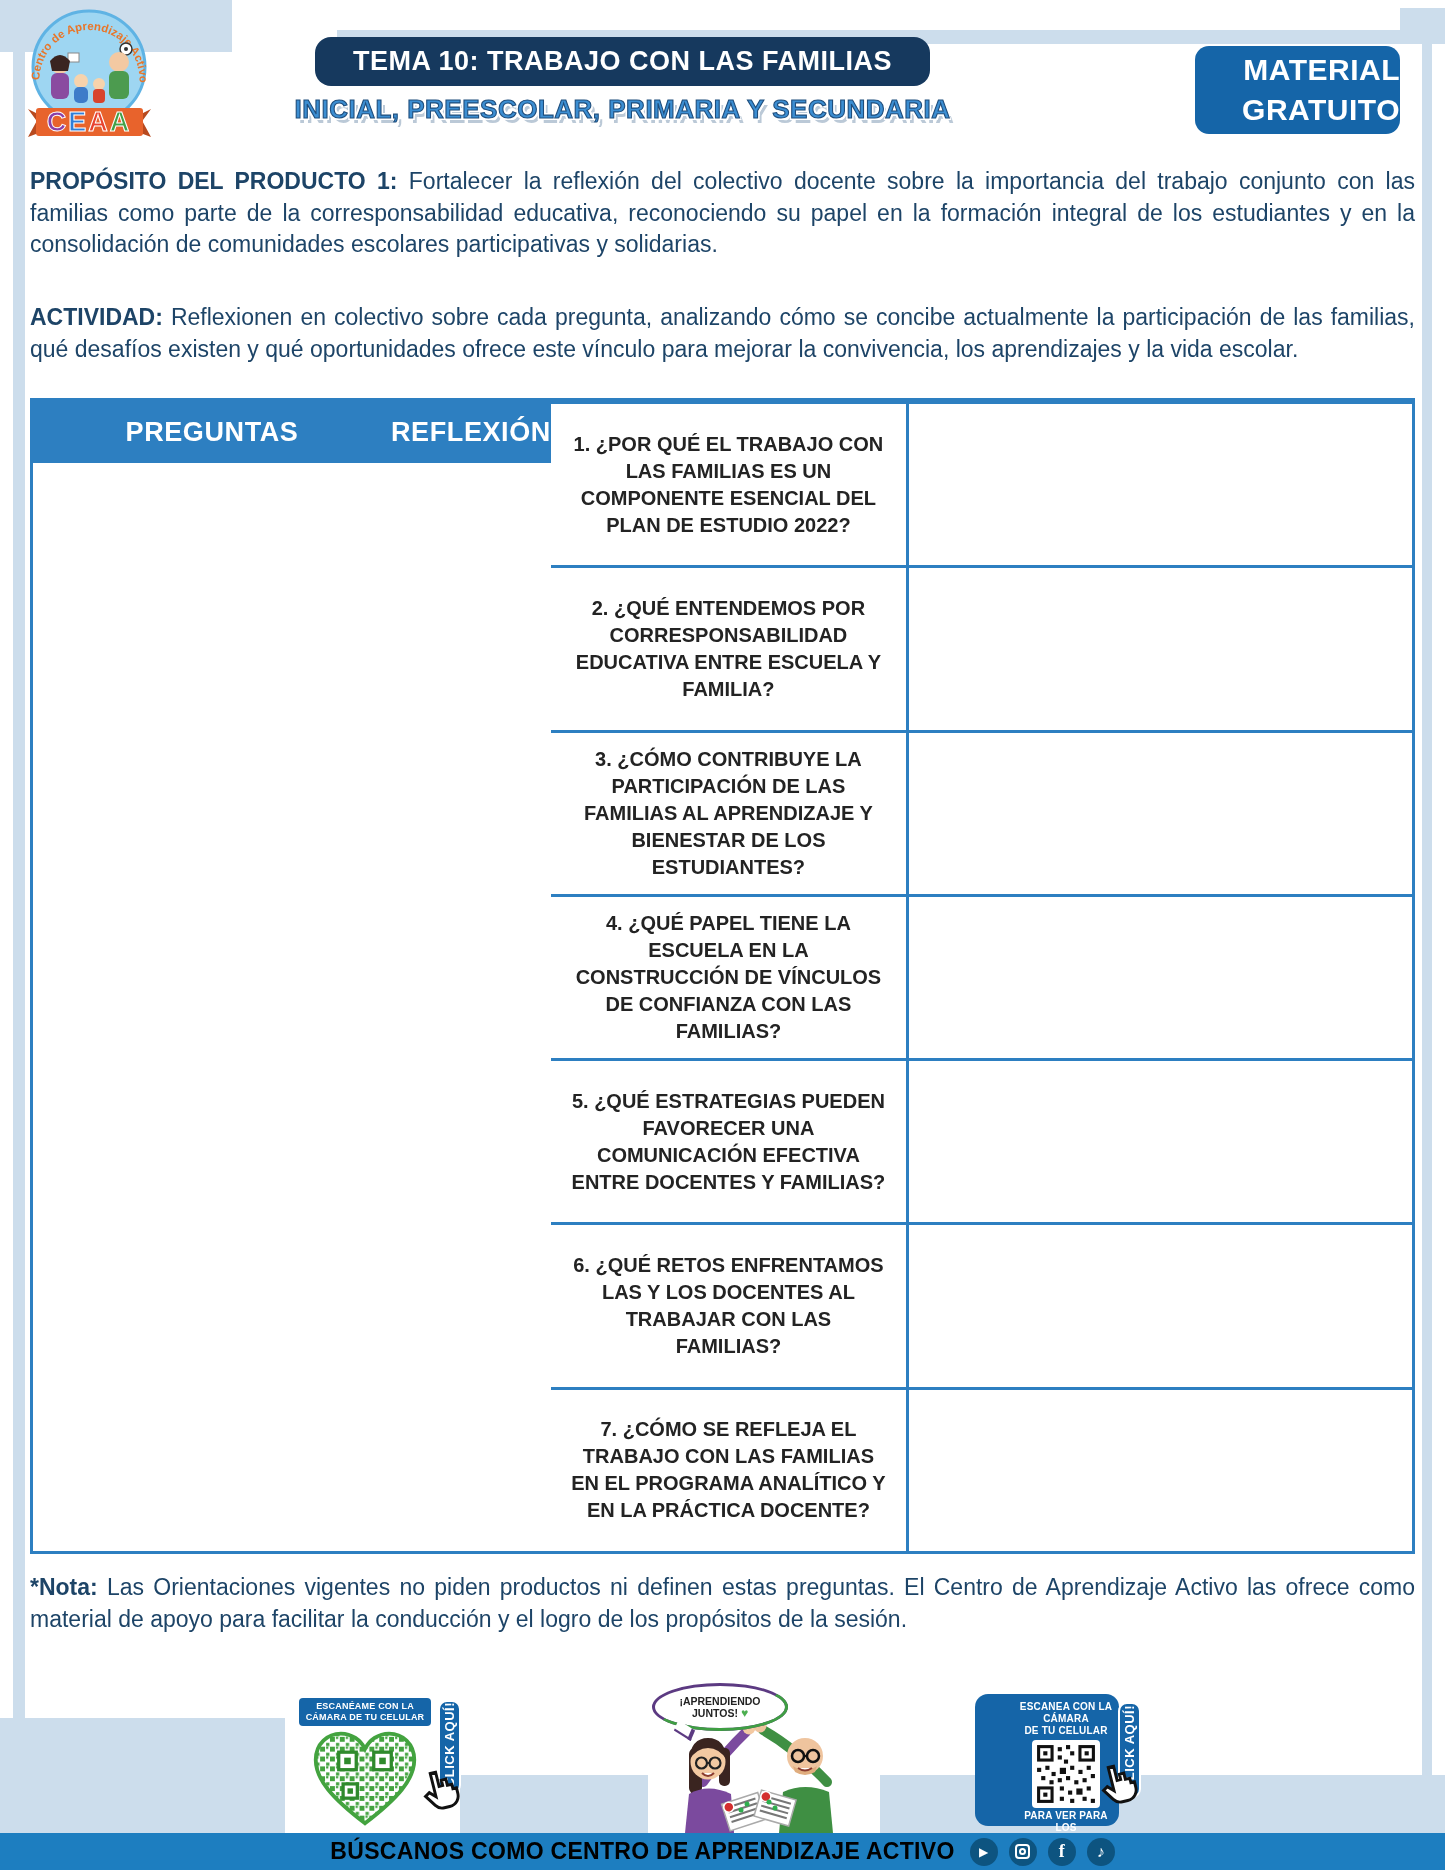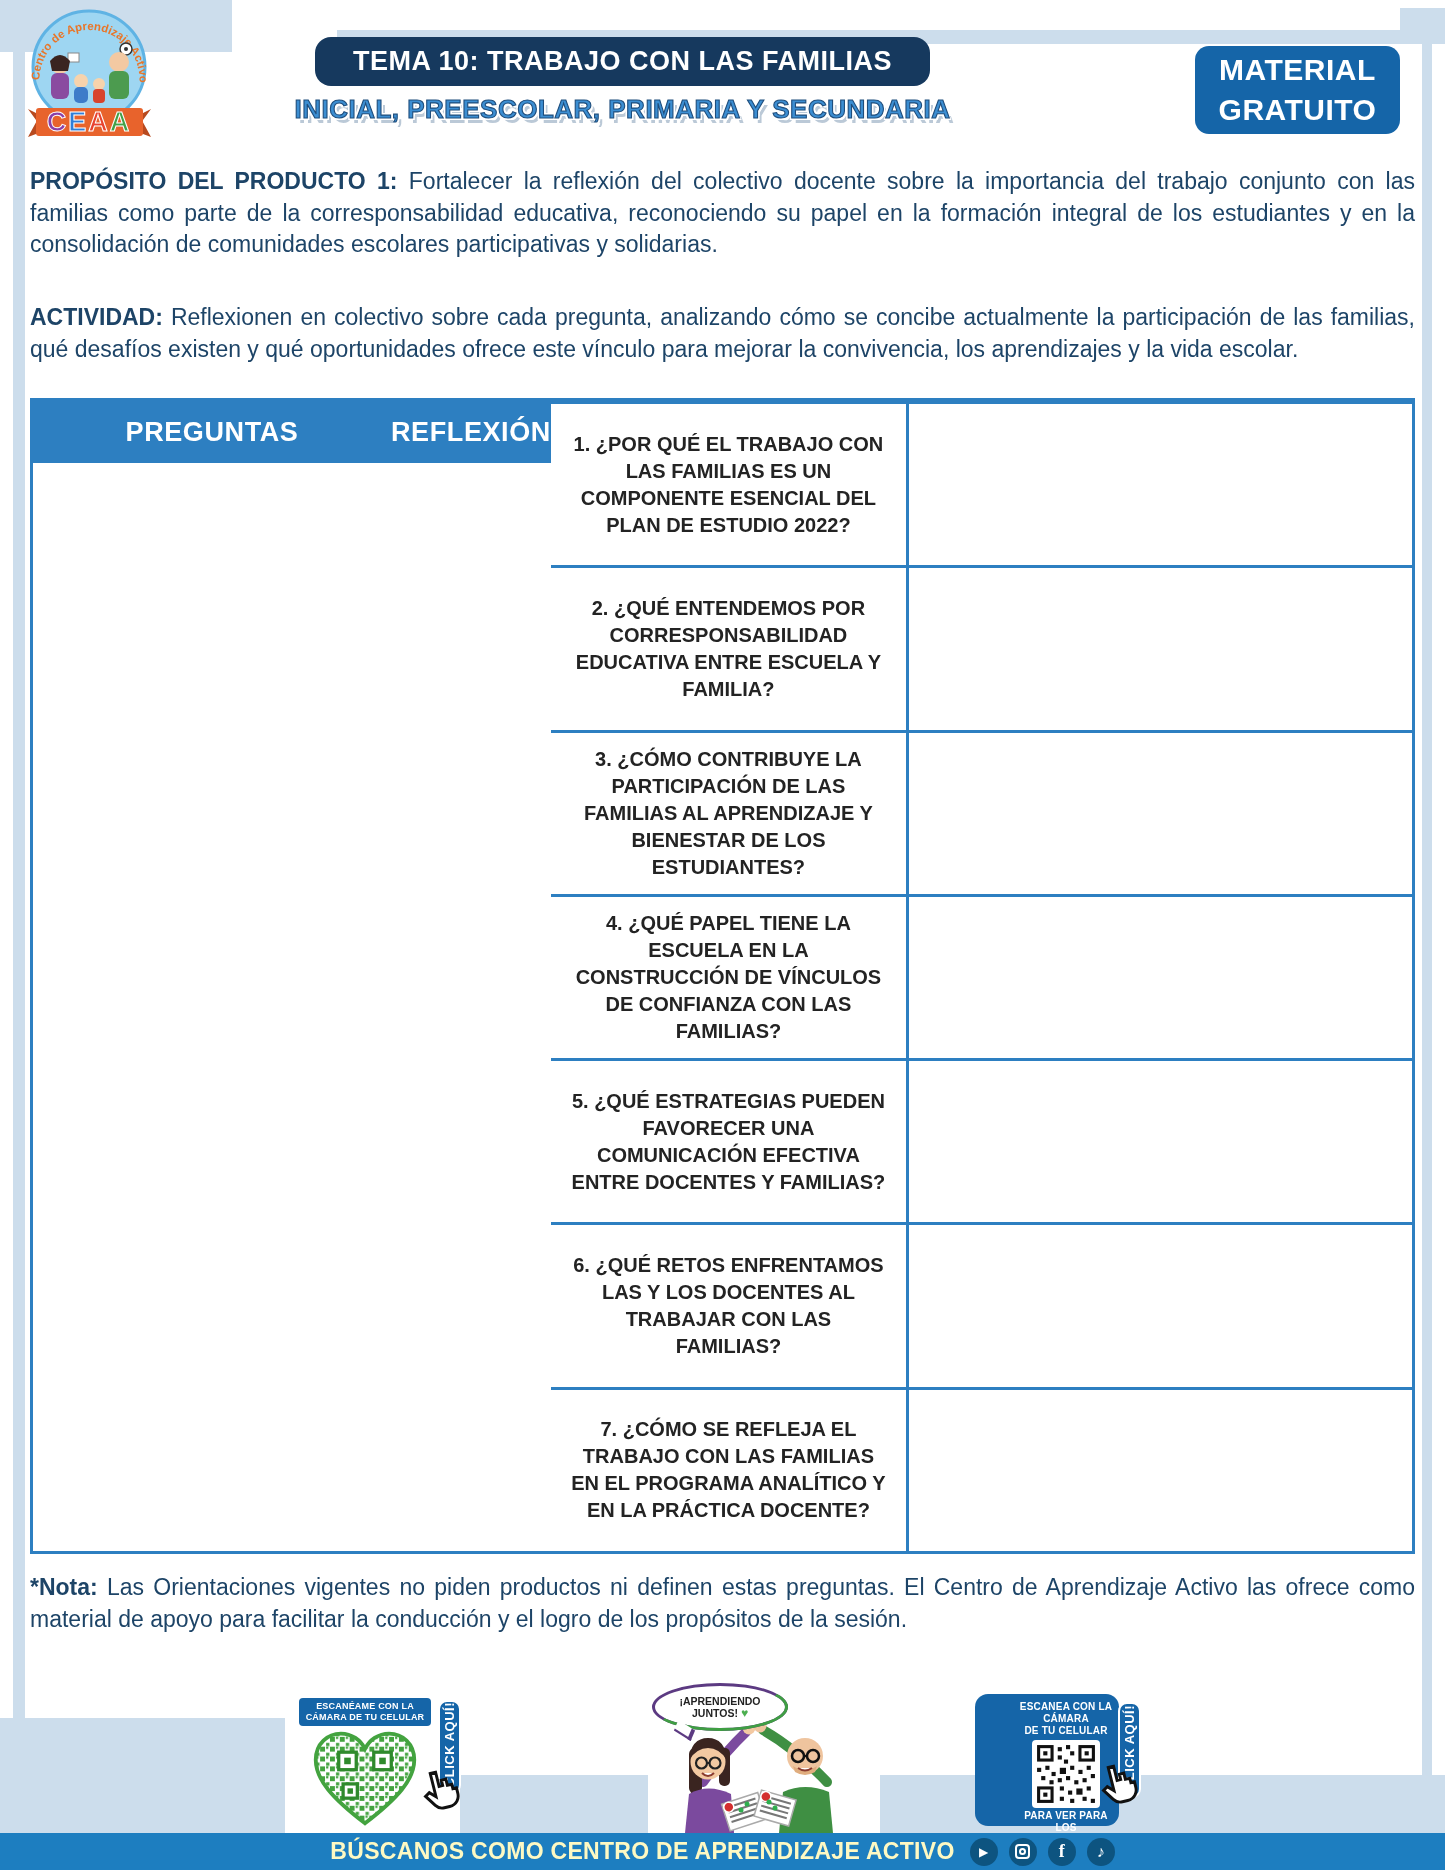--- a/index.html
+++ b/index.html
@@ -32,21 +32,21 @@
   
   .logo{position:absolute;left:22px;top:5px;width:135px;height:143px;z-index:3;}
   .titles{position:absolute;left:160px;top:30px;width:925px;text-align:center;z-index:2;}
   .bubble-title{color:#3c8ed2;font-weight:800;-webkit-text-stroke:1.1px #1e4d7c;
     text-shadow:2px 2px 0 #fff,-2px 2px 0 #fff,2px -2px 0 #fff,-2px -2px 0 #fff,4px 5px 0 rgba(30,77,124,.30);}
   .t-line1{font-size:31px;letter-spacing:.5px;}
   .pill{display:inline-block;margin-top:7px;background:var(--navy);color:#fff;font-weight:800;
     font-size:27px;padding:9px 38px;border-radius:16px;letter-spacing:.5px;}
   .t-line3{font-size:26px;margin-top:8px;letter-spacing:.5px;}
   .badge{position:absolute;left:1195px;top:46px;width:205px;height:88px;background:var(--badge);
-    border-radius:14px;color:#fff;font-weight:800;font-size:30px;line-height:40px;text-align:center;
+    border-radius:14px;color:#fff;font-weight:800;font-size:30px;line-height:40px;text-align:right;
     display:flex;flex-direction:column;justify-content:center;z-index:2;letter-spacing:.5px;}
 
   
   .intro{position:absolute;left:30px;width:1385px;color:var(--text);z-index:2;}
   .para{font-size:23px;line-height:31.5px;text-align:justify;}
   .para b{font-weight:bold;}
   .p1{top:166px;}
   .p2{top:302px;}
 
   
@@ -90,21 +90,21 @@
   .people{position:absolute;left:645px;top:1690px;width:240px;height:143px;z-index:3;}
 
   .qr-right{position:absolute;left:975px;top:1694px;width:144px;height:132px;background:var(--badge);
     border-radius:13px;color:#fff;text-align:center;z-index:3;padding-top:7px;padding-left:38px;}
   .qr-right .cap{font-weight:bold;font-size:10px;line-height:12px;letter-spacing:.2px;}
   .qr-box{width:68px;height:68px;background:#fff;border-radius:4px;margin:3px auto 2px;padding:3px;}
 
   
   .bar{position:absolute;left:0;bottom:0;width:1445px;height:37px;background:var(--footer);z-index:5;
     display:flex;align-items:center;justify-content:center;gap:15px;}
-  .bar-text{color:#fef9c3;font-weight:800;font-size:23px;letter-spacing:.3px;}
+  .bar-text{color:#000000;font-weight:800;font-size:23px;letter-spacing:.3px;}
   .socials{display:flex;gap:11px;align-items:center;}
   .circle{width:28px;height:28px;border-radius:50%;background:var(--circle);color:#fff;display:flex;
     align-items:center;justify-content:center;font-weight:bold;}
   .circle .yt{font-size:12px;}
   .circle .fb{font-size:18px;font-family:"Liberation Serif","DejaVu Serif",serif;}
   .circle .tk{font-size:16px;}
   .ig{width:15px;height:15px;border:2px solid #fff;border-radius:4px;position:relative;}
   .ig::after{content:'';position:absolute;inset:2px;border:2px solid #fff;border-radius:50%;}
 </style>
 </head>

